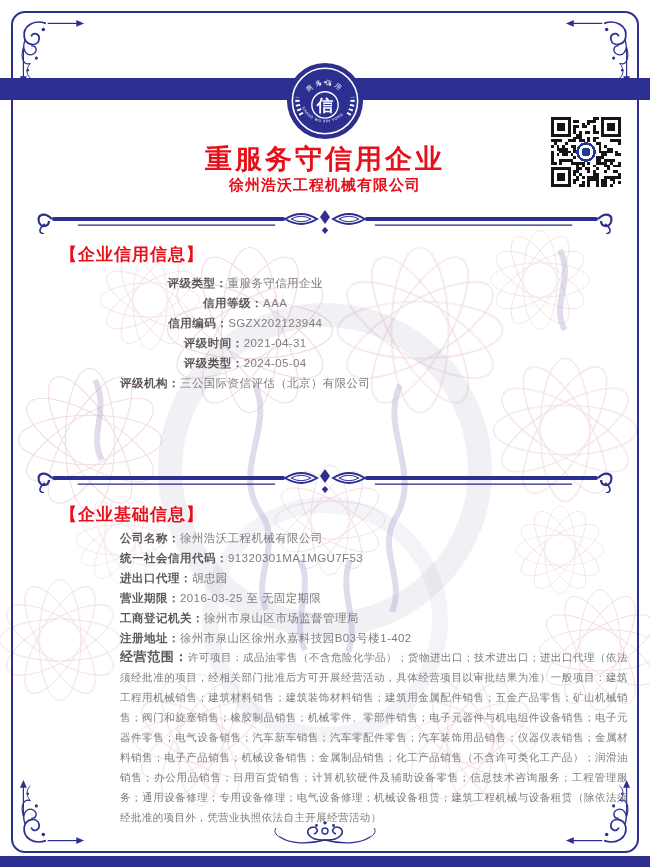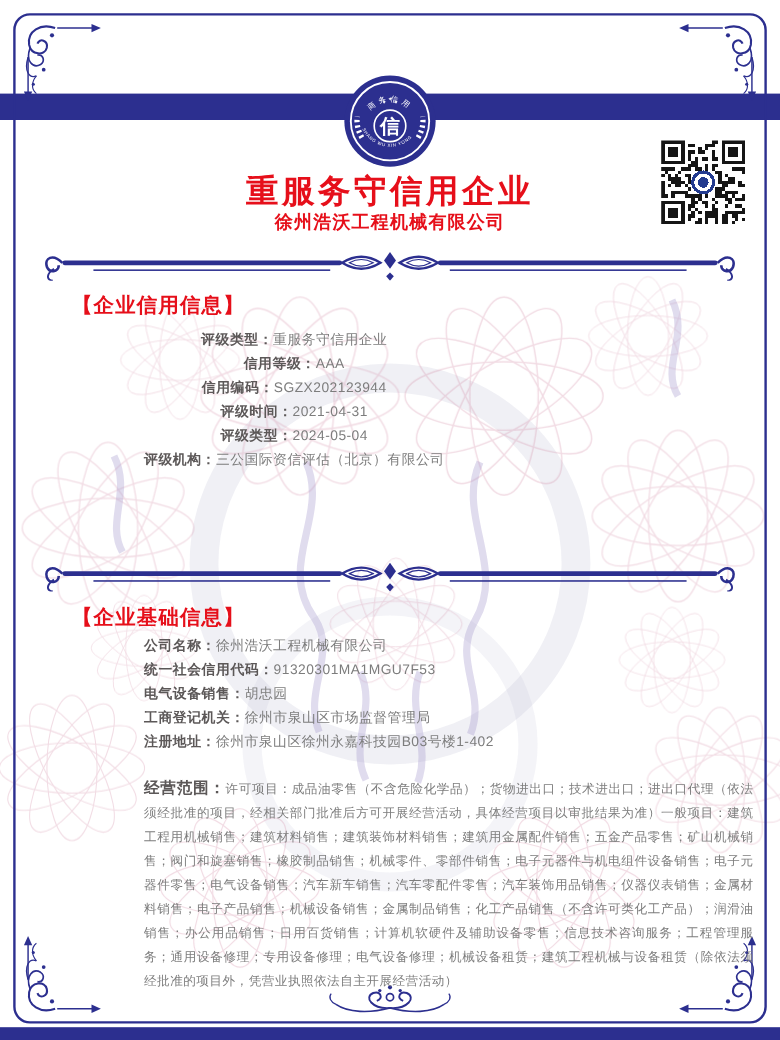--- a/index.html
+++ b/index.html
@@ -396,20 +396,21 @@
     <div class="row"><span class="flabel">信用编码：</span><span class="fvalue">SGZX202123944</span></div>
     <div class="row"><span class="flabel">评级时间：</span><span class="fvalue">2021-04-31</span></div>
     <div class="row"><span class="flabel">评级类型：</span><span class="fvalue">2024-05-04</span></div>
     <div class="row"><span class="flabel">评级机构：</span><span class="fvalue">三公国际资信评估（北京）有限公司</span></div>
   </div>
 
   <div class="section-heading sh2">【企业基础信息】</div>
   <div class="fields f2">
     <div class="row"><span class="flabel">公司名称：</span><span class="fvalue">徐州浩沃工程机械有限公司</span></div>
     <div class="row"><span class="flabel">统一社会信用代码：</span><span class="fvalue">91320301MA1MGU7F53</span></div>
-    <div class="row"><span class="flabel">电气设备销售：</span><span class="fvalue">胡忠园</span></div>
+    <div class="row"><span class="flabel">进出口代理：</span><span class="fvalue">胡忠园</span></div>
+    <div class="row"><span class="flabel">营业期限：</span><span class="fvalue">2016-03-25 至 无固定期限</span></div>
     <div class="row"><span class="flabel">工商登记机关：</span><span class="fvalue">徐州市泉山区市场监督管理局</span></div>
     <div class="row"><span class="flabel">注册地址：</span><span class="fvalue">徐州市泉山区徐州永嘉科技园B03号楼1-402</span></div>
   </div>
 
   <p class="scope"><span class="flabel">经营范围：</span><span class="fvalue">许可项目：成品油零售（不含危险化学品）；货物进出口；技术进出口；进出口代理（依法须经批准的项目，经相关部门批准后方可开展经营活动，具体经营项目以审批结果为准）一般项目：建筑工程用机械销售；建筑材料销售；建筑装饰材料销售；建筑用金属配件销售；五金产品零售；矿山机械销售；阀门和旋塞销售；橡胶制品销售；机械零件、零部件销售；电子元器件与机电组件设备销售；电子元器件零售；电气设备销售；汽车新车销售；汽车零配件零售；汽车装饰用品销售；仪器仪表销售；金属材料销售；电子产品销售；机械设备销售；金属制品销售；化工产品销售（不含许可类化工产品）；润滑油销售；办公用品销售；日用百货销售；计算机软硬件及辅助设备零售；信息技术咨询服务；工程管理服务；通用设备修理；专用设备修理；电气设备修理；机械设备租赁；建筑工程机械与设备租赁（除依法须经批准的项目外，凭营业执照依法自主开展经营活动）</span></p>
 
 </div>
 
 </body></html>

